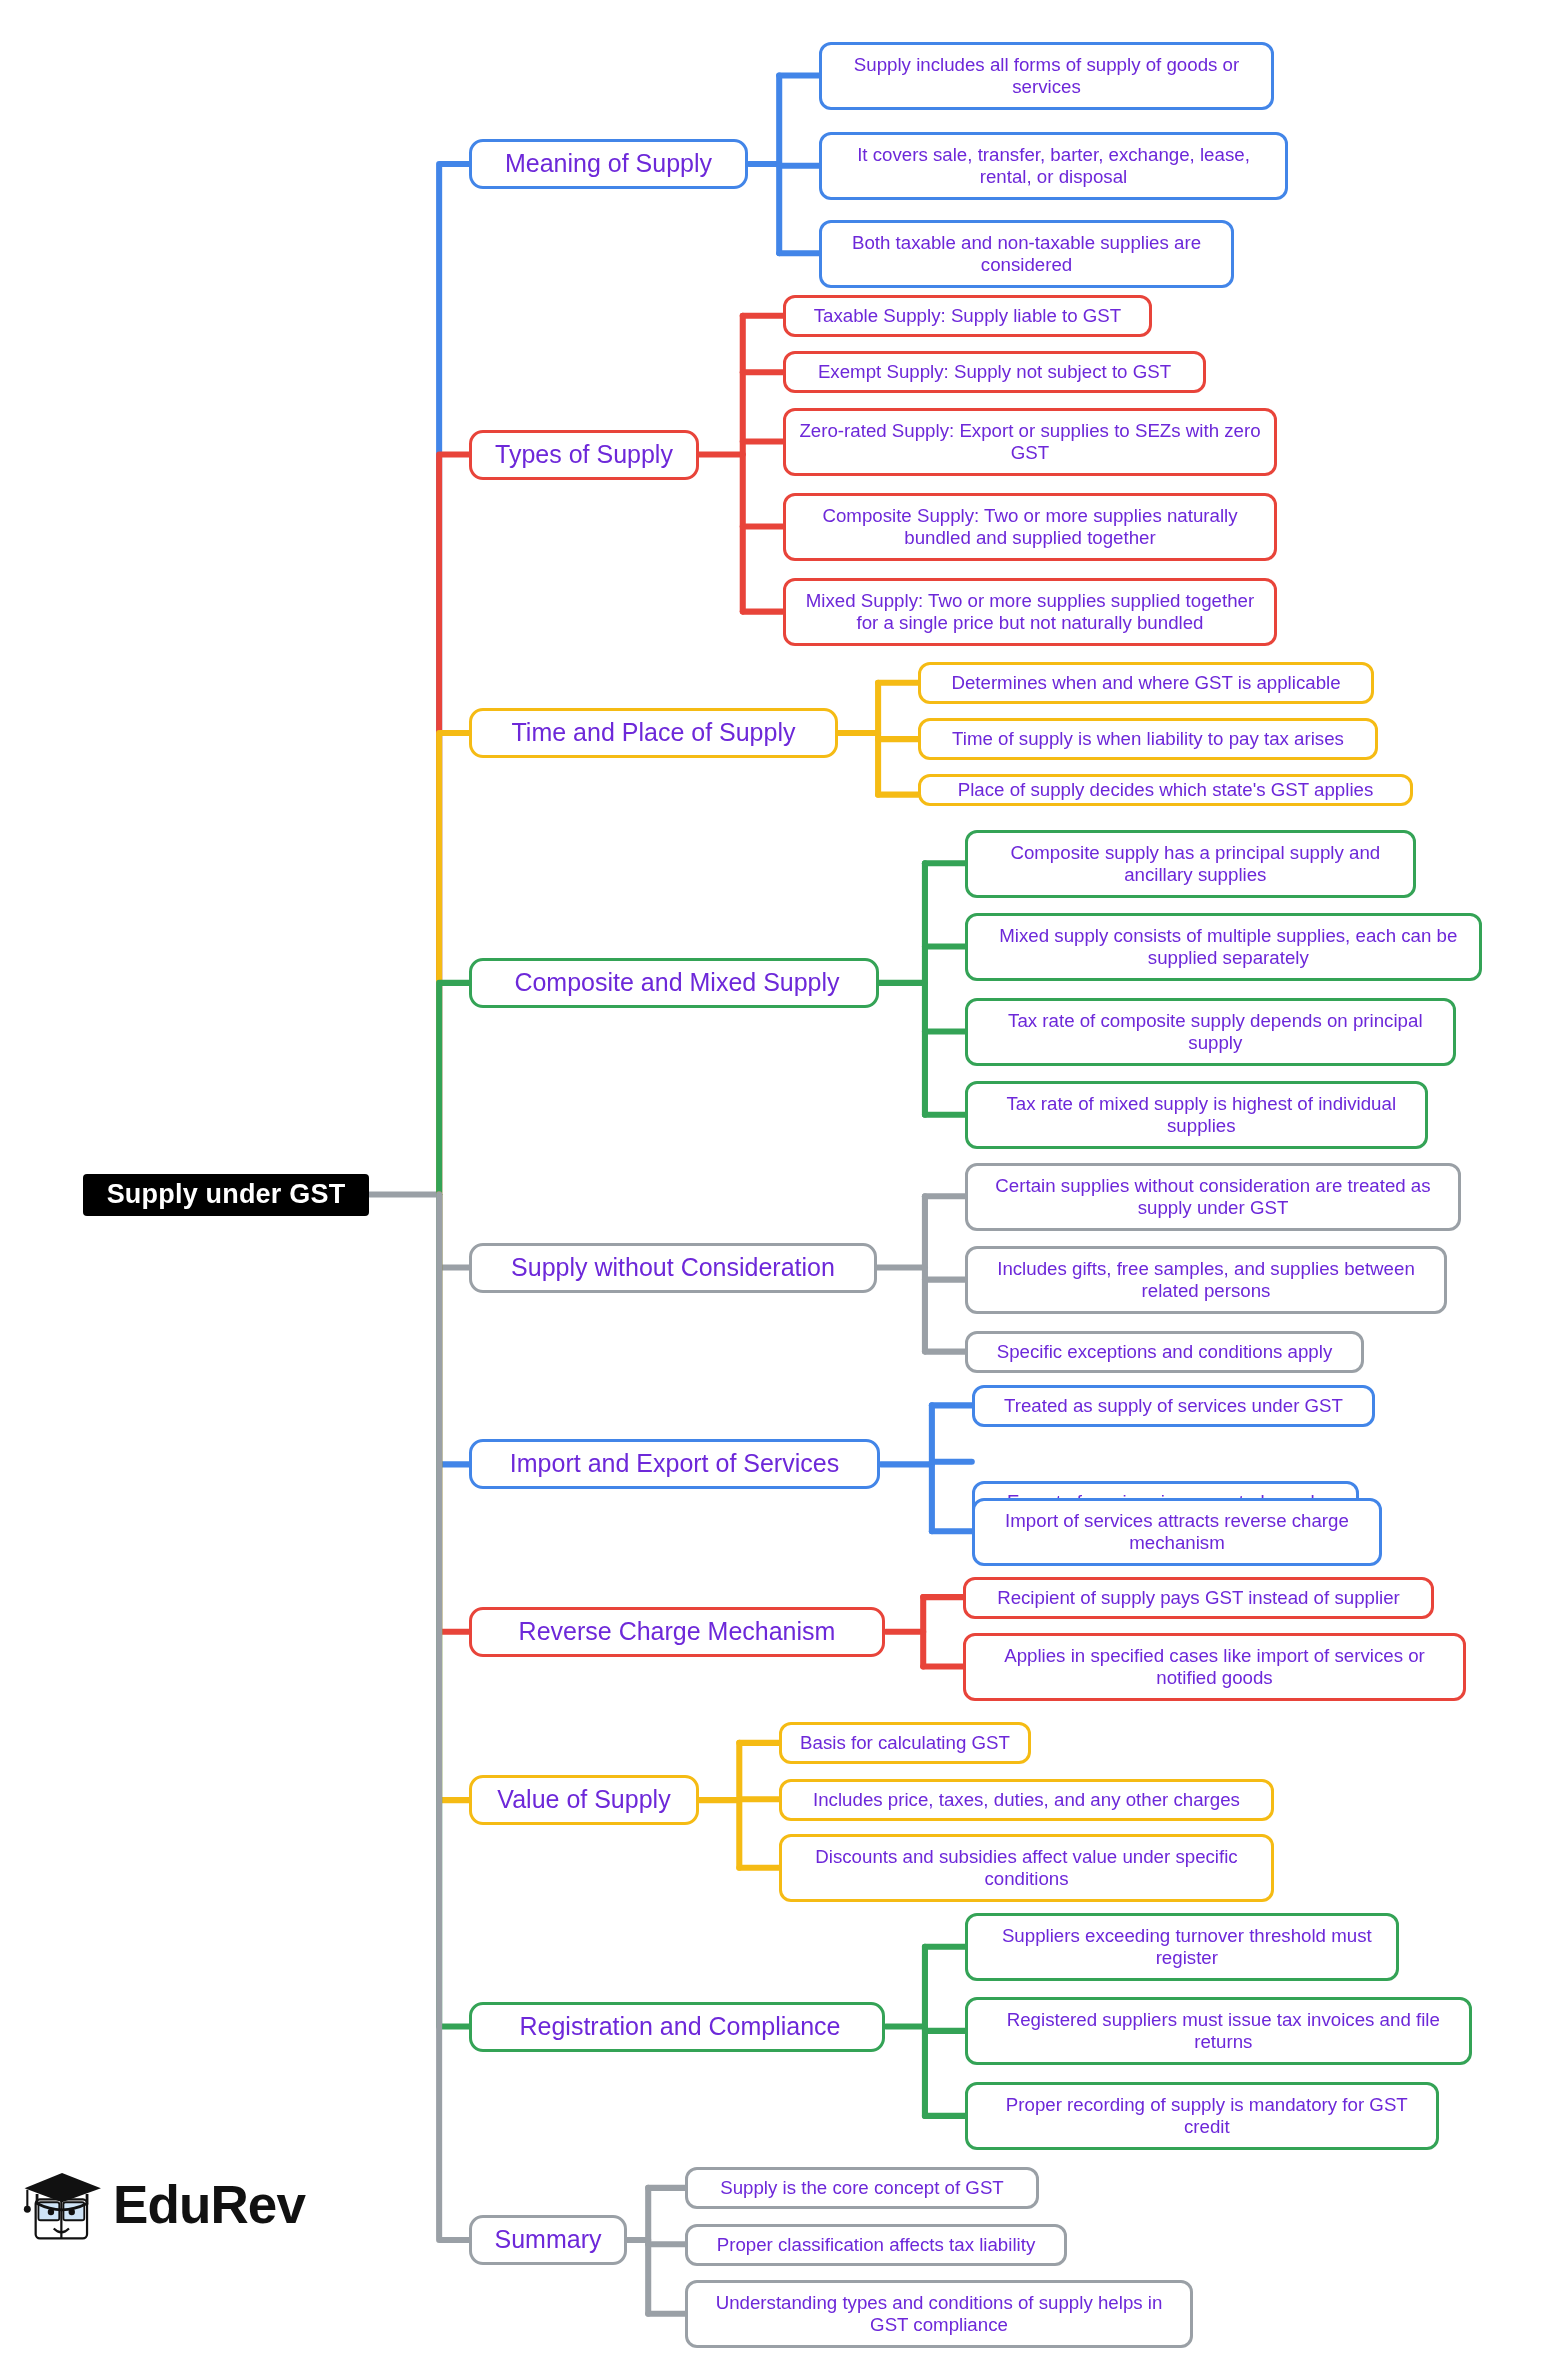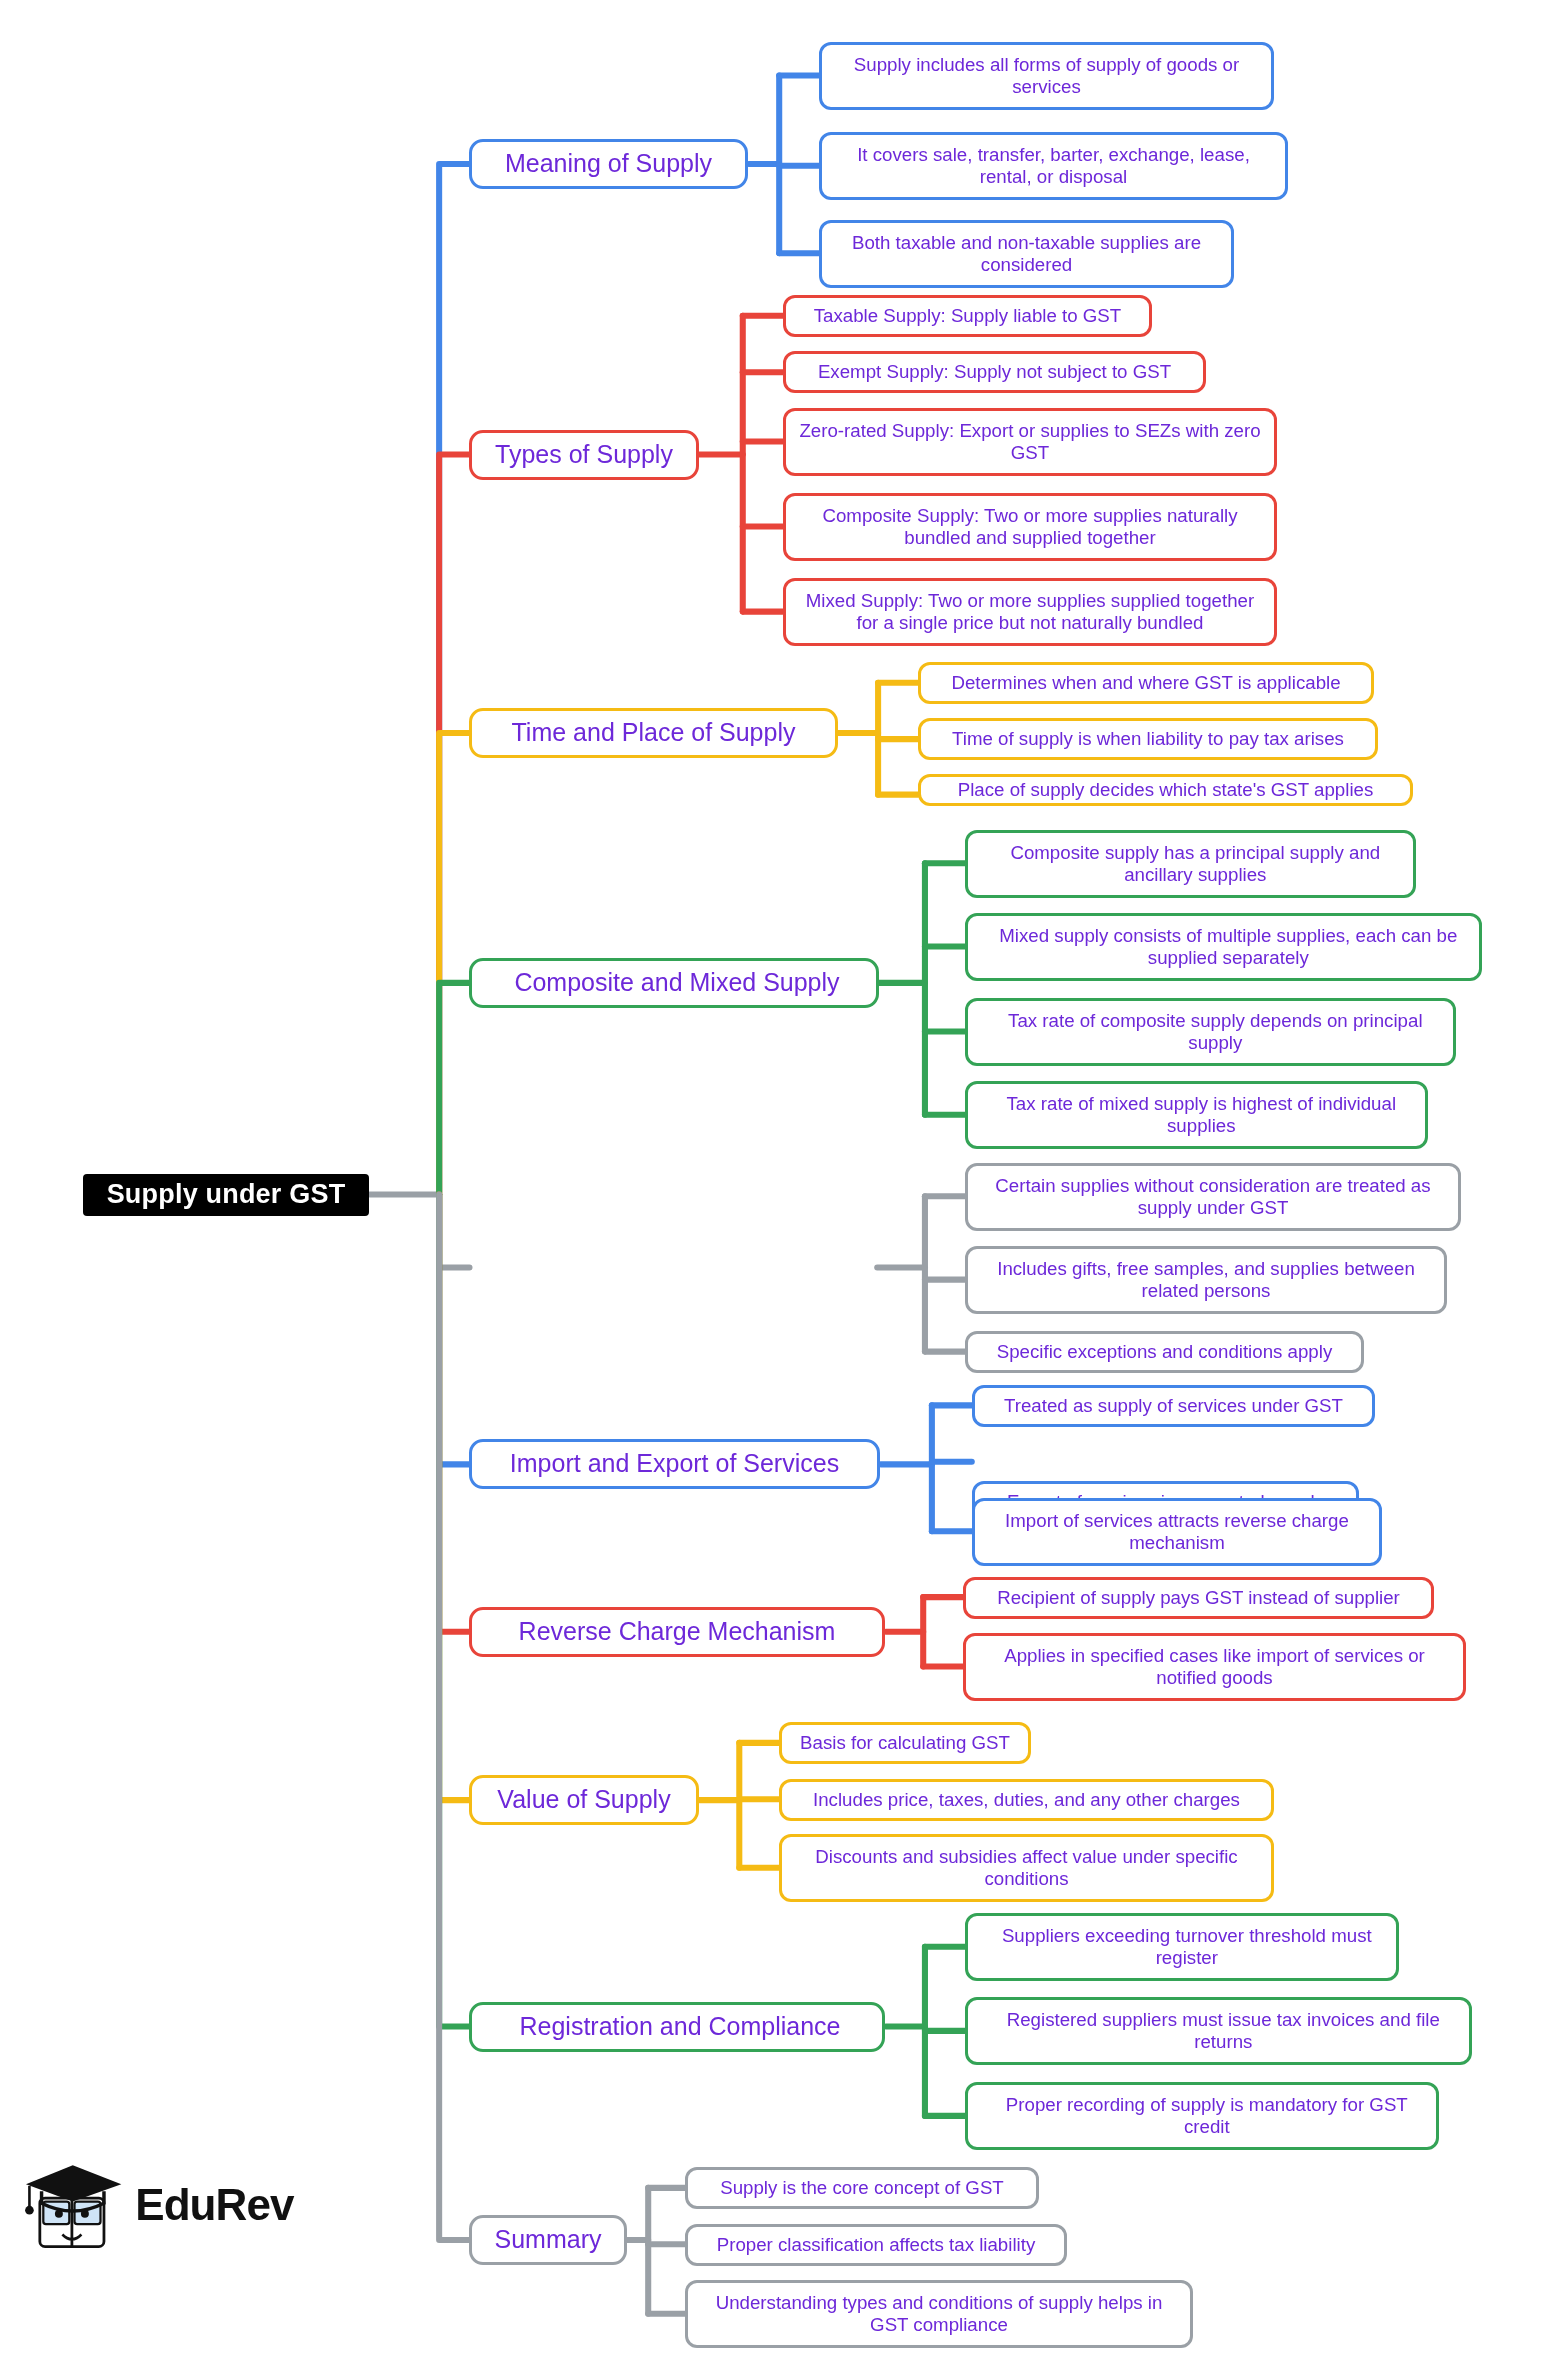--- a/index.html
+++ b/index.html
@@ -73,21 +73,21 @@
     position:absolute;
     left:19px;
     top:2148px;
     width:286px;
     height:113px;
     display:flex;
     align-items:center;
     gap:5.2px;
   }
   #logo .logo-text{
-    font-size:44px;
+    font-size:53px;
     font-weight:bold;
     color:#111111;
     letter-spacing:-0.9px;
     line-height:1;
   }
 </style>
 </head>
 <body>
 
 <div id="canvas">
@@ -176,20 +176,21 @@
   <div class="node leaf c-amber" style="left:918px; top:662px; width:456px; height:42px;">Determines when and where GST is applicable</div>
   <div class="node leaf c-amber" style="left:918px; top:718px; width:460px; height:42px;">Time of supply is when liability to pay tax arises</div>
   <div class="node leaf c-amber" style="left:918px; top:774px; width:495px; height:32px;">Place of supply decides which state's GST applies</div>
 
   <div class="node branch c-green" style="left:469px; top:958px; width:410px; height:50px;">Composite and Mixed Supply</div>
   <div class="node leaf c-green" style="left:965px; top:830px; width:451px; height:68px;">Composite supply has a principal supply and ancillary supplies</div>
   <div class="node leaf c-green" style="left:965px; top:913px; width:517px; height:68px;">Mixed supply consists of multiple supplies, each can be supplied separately</div>
   <div class="node leaf c-green" style="left:965px; top:998px; width:491px; height:68px;">Tax rate of composite supply depends on principal supply</div>
   <div class="node leaf c-green" style="left:965px; top:1081px; width:463px; height:68px;">Tax rate of mixed supply is highest of individual supplies</div>
 
+  <div class="node branch c-gray" style="left:469px; top:1243px; width:408px; height:50px;">Supply without Consideration</div>
   <div class="node leaf c-gray" style="left:965px; top:1163px; width:496px; height:68px;">Certain supplies without consideration are treated as supply under GST</div>
   <div class="node leaf c-gray" style="left:965px; top:1246px; width:482px; height:68px;">Includes gifts, free samples, and supplies between related persons</div>
   <div class="node leaf c-gray" style="left:965px; top:1331px; width:399px; height:42px;">Specific exceptions and conditions apply</div>
 
   <div class="node branch c-blue" style="left:469px; top:1439px; width:411px; height:50px;">Import and Export of Services</div>
   <div class="node leaf c-blue" style="left:972px; top:1385px; width:403px; height:42px;">Treated as supply of services under GST</div>
   <div class="node leaf c-blue" style="left:972px; top:1481px; width:387px; height:42px;">Export of services is zero-rated supply</div>
   <div class="node leaf c-blue" style="left:972px; top:1498px; width:410px; height:68px;">Import of services attracts reverse charge mechanism</div>
 
   <div class="node branch c-red" style="left:469px; top:1607px; width:416px; height:50px;">Reverse Charge Mechanism</div>

